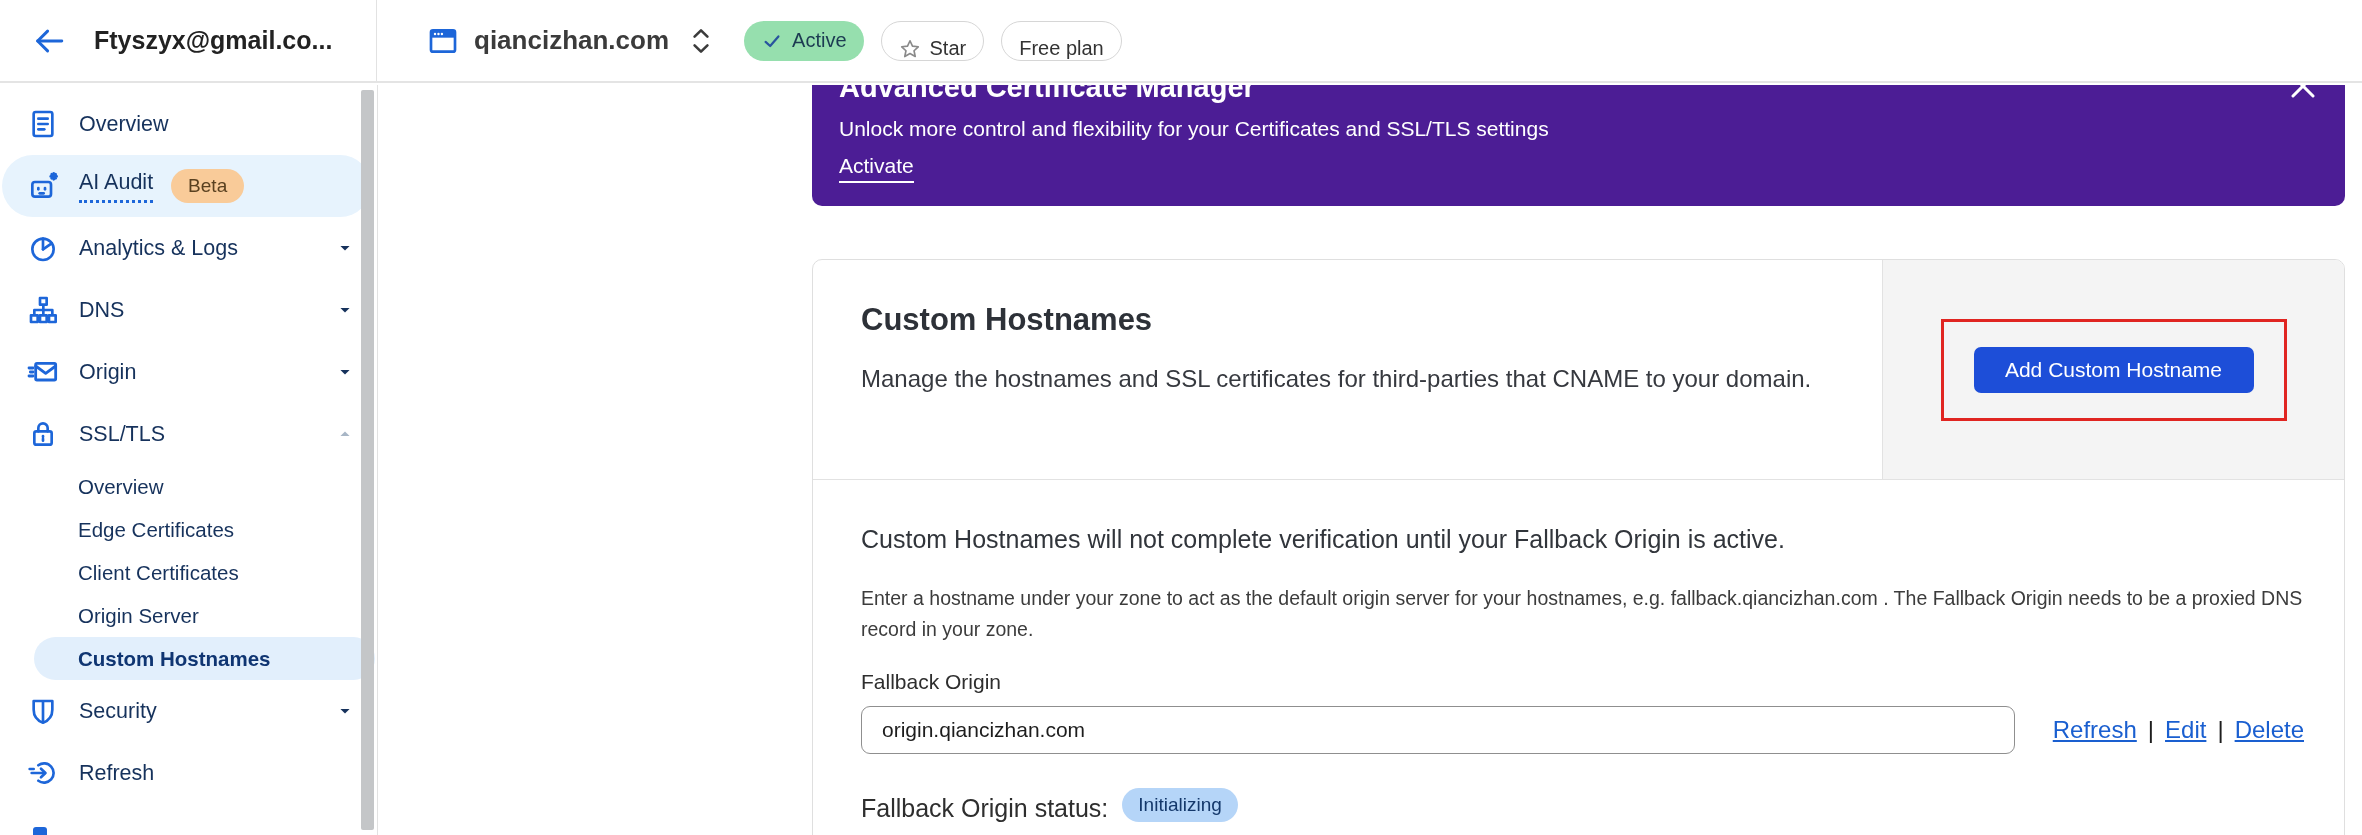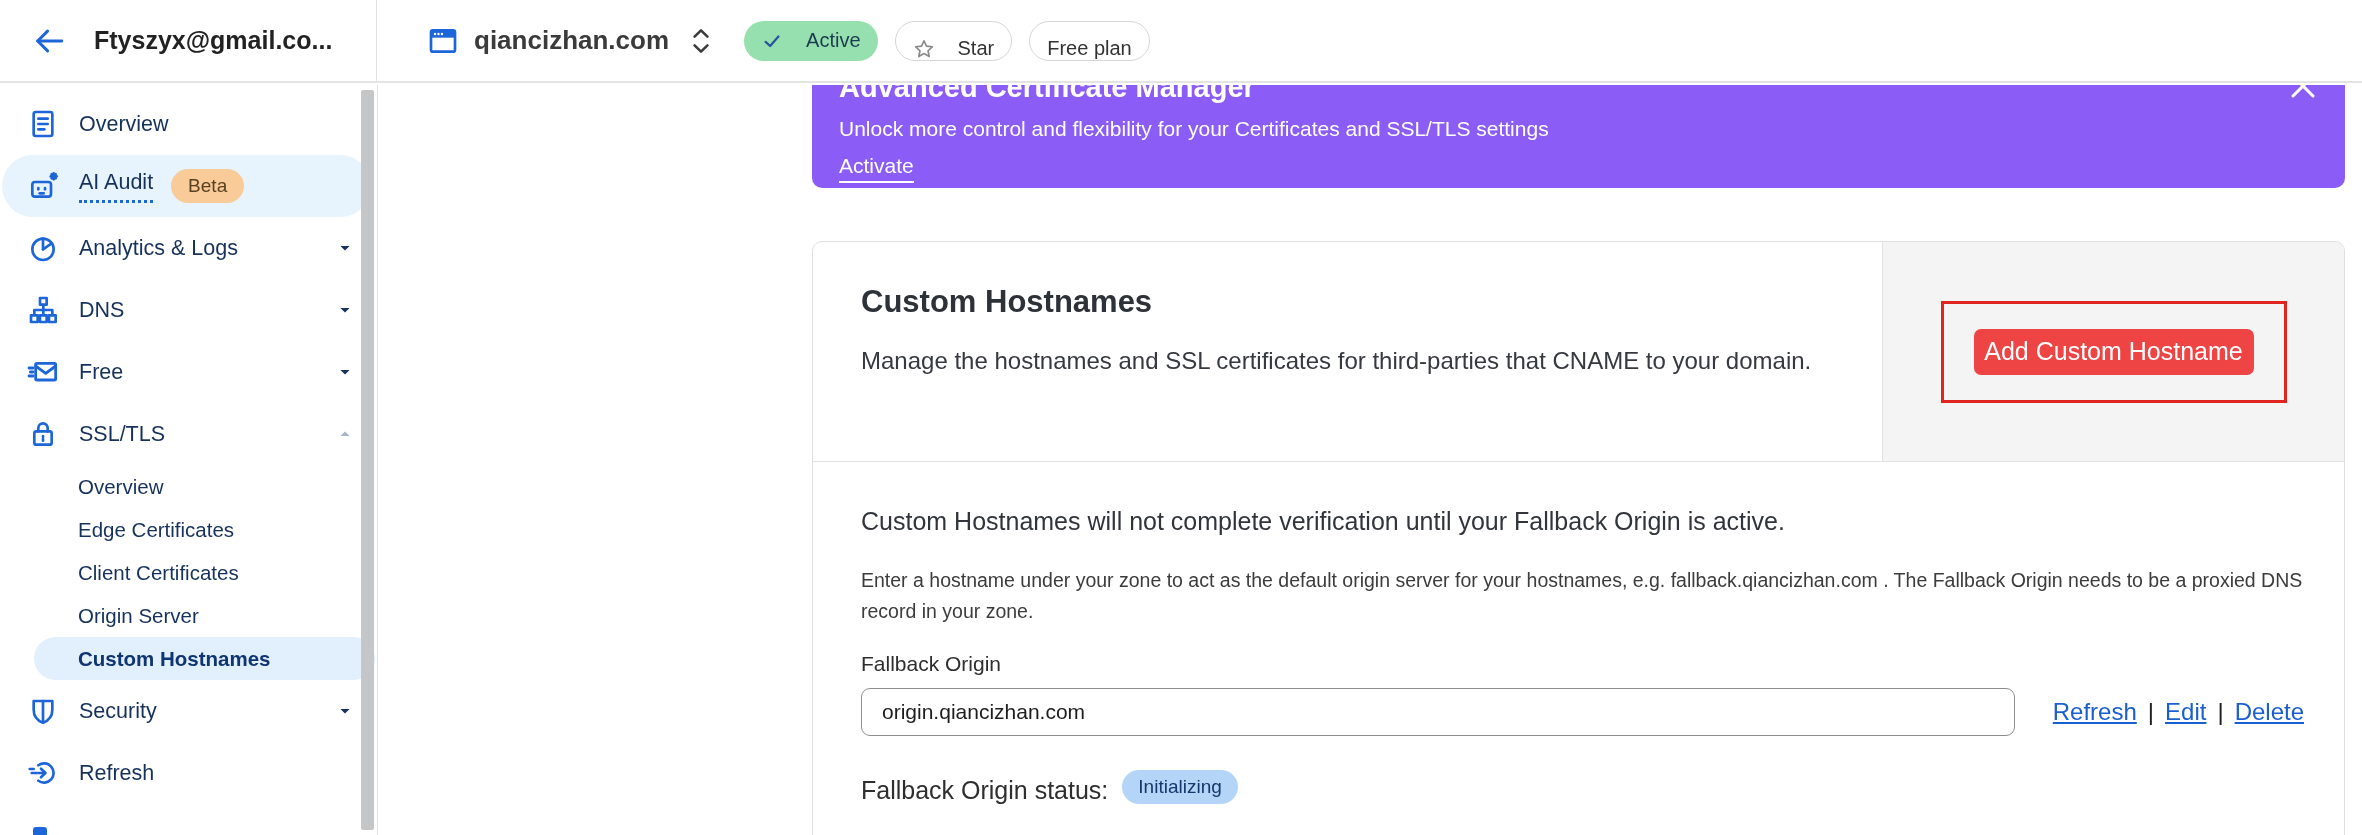--- a/index.html
+++ b/index.html
@@ -14,21 +14,21 @@
             border-bottom:2px solid #e4e4e4; display:flex; align-items:center; z-index:9; }
   .hdr-left { width:377px; height:100%; display:flex; align-items:center; gap:28px;
               padding-left:32px; border-right:1px solid #e2e2e2; flex:0 0 377px; }
   .back-arrow { width:34px; height:34px; cursor:pointer; flex:0 0 34px; }
   .account { font-size:25px; font-weight:700; color:#222; white-space:nowrap; }
   .hdr-domain { display:flex; align-items:center; gap:15px; padding-left:50px; }
   .domain-icon { width:32px; height:32px; }
   .domain-name { font-size:26px; font-weight:700; color:#3b3b3b; }
   .sort-chevrons { width:26px; height:30px; margin-left:4px; cursor:pointer; }
   .badges { display:flex; align-items:center; gap:17px; margin-left:30px; }
-  .pill { height:40px; border-radius:21px; display:flex; align-items:center; gap:23px;
+  .pill { height:40px; border-radius:21px; display:flex; align-items:center; gap:9px;
           padding:0 17px; font-size:20px; white-space:nowrap; }
   .pill-active { background:#96dfae; color:#1c3b52; }
   .pill-outline { border:1px solid #d6d6d6; background:#fff; color:#333; cursor:pointer;align-items:flex-end; }
   .pill svg { flex:0 0 auto; }
 
   
   .sidebar { position:absolute; top:85px; left:0; width:378px; bottom:0; background:#fff;
              border-right:1px solid #e2e2e2; padding-top:8px; overflow:hidden; }
   .nav-item { height:62px; display:flex; align-items:center; gap:20px;
               padding:0 22px 0 27px; cursor:pointer; }
@@ -47,38 +47,38 @@
   .scroll-thumb { position:absolute; right:3px; top:5px; bottom:5px; width:13px;
                   background:#c4c6c8; border-radius:2px; }
   .clipped-icon { position:absolute; left:33px; bottom:-6px; width:14px; height:14px;
                   background:#1d66d9; border-radius:3px; }
 
   
   .main { position:absolute; left:379px; top:85px; right:0; bottom:0; background:#fff; overflow:hidden; }
   .content { margin-left:433px; width:1533px; }
 
   
-  .banner { position:relative; background:#8b5cf6; color:#fff; height:103px;
+  .banner { position:relative; background:#4c1d95; color:#fff; height:121px;
             border-radius:0 0 10px 10px; padding:0 60px 0 27px; overflow:hidden; }
   .banner-title { font-size:29px; font-weight:700; line-height:37px; margin-top:-16px; }
   .banner-body { font-size:21px; margin-top:11px; }
   .banner-cta { display:inline-block; margin-top:13px; font-size:21px; color:#fff;
                 border-bottom:2px solid #fff; padding-bottom:3px; cursor:pointer; }
   .banner-close { position:absolute; top:-14px; right:27px; width:30px; height:30px; cursor:pointer; }
 
   
   .card { border:1px solid #dfdfdf; border-radius:10px; margin-top:53px; overflow:hidden; background:#fff; }
   .card-top { display:flex; height:219px; }
   .card-top-left { flex:1; padding:42px 48px 0; border-right:1px solid #e2e2e2; }
   .card-title { font-size:31px; font-weight:700; color:#2d3138; margin:0 0 21px; }
   .card-desc { font-size:24px; color:#36393f; line-height:39px; max-width:1045px; margin:0; }
   .card-top-right { width:461px; flex:0 0 461px; background:#f4f4f4;
                     display:flex; align-items:center; justify-content:center; }
   .red-box { border:3px solid #e02521; padding:25px 30px; background:transparent; }
-  .add-btn { background:#ef4444; color:#fff; font-size:25px; border:none; border-radius:7px;
+  .add-btn { background:#1d4ed8; color:#fff; font-size:21px; border:none; border-radius:7px;
              width:280px; height:46px; cursor:pointer; font-family:inherit; }
   .card-bottom { border-top:1px solid #e2e2e2; padding:45px 40px 60px 48px; }
   .verify-heading { font-size:25px; font-weight:400; color:#31353b; margin:0 0 29px; }
   .help-text { font-size:19.5px; color:#3c3c3c; line-height:31px; margin:0 0 25px; max-width:1450px; }
   .fb-label { font-size:21px; color:#2e2e2e; margin-bottom:12px; }
   .input-row { display:flex; align-items:center; gap:38px; }
   .fb-input { width:1185px; height:48px; border:1.5px solid #8f8f8f; border-radius:9px;
               font-size:21px; color:#1d1d1d; padding:0 20px; font-family:inherit; background:#fff; }
   .links { display:flex; align-items:center; gap:11px; font-size:24px; white-space:nowrap; }
   .link { color:#1a5fd0; text-decoration:underline; cursor:pointer; }
@@ -190,21 +190,21 @@
     </div>
 
     <div class="nav-item">
       <svg class="nav-icon" viewBox="0 0 24 24" fill="none" stroke="#1d66d9" stroke-width="2.1" stroke-linecap="round" stroke-linejoin="round">
         <rect x="6.5" y="5.5" width="15" height="12.5" rx="1"></rect>
         <path d="M6.5 7.5 L14 13 L21.5 7.5"></path>
         <line x1="1.5" y1="9" x2="4.5" y2="9"></line>
           <line x1="2.5" y1="12" x2="4.5" y2="12"></line>
           <line x1="1.5" y1="15" x2="4.5" y2="15"></line>
       </svg>
-      <span class="nav-label">Free</span>
+      <span class="nav-label">Origin</span>
       <svg class="nav-caret" viewBox="0 0 24 24">
           <path d="M6.5 9.5 L12 15 L17.5 9.5 Z" fill="#16325c"></path>
         </svg>
     </div>
 
     <div class="nav-item">
       <svg class="nav-icon" viewBox="0 0 24 24" fill="none" stroke="#1d66d9" stroke-width="2" stroke-linecap="round">
         <rect x="5.5" y="10" width="13" height="10" rx="1.5"></rect>
         <path d="M8.5 10 V7.5 a3.5 3.5 0 0 1 7 0 V10"></path>
         <line x1="12" y1="13.5" x2="12" y2="14.2"></line>

